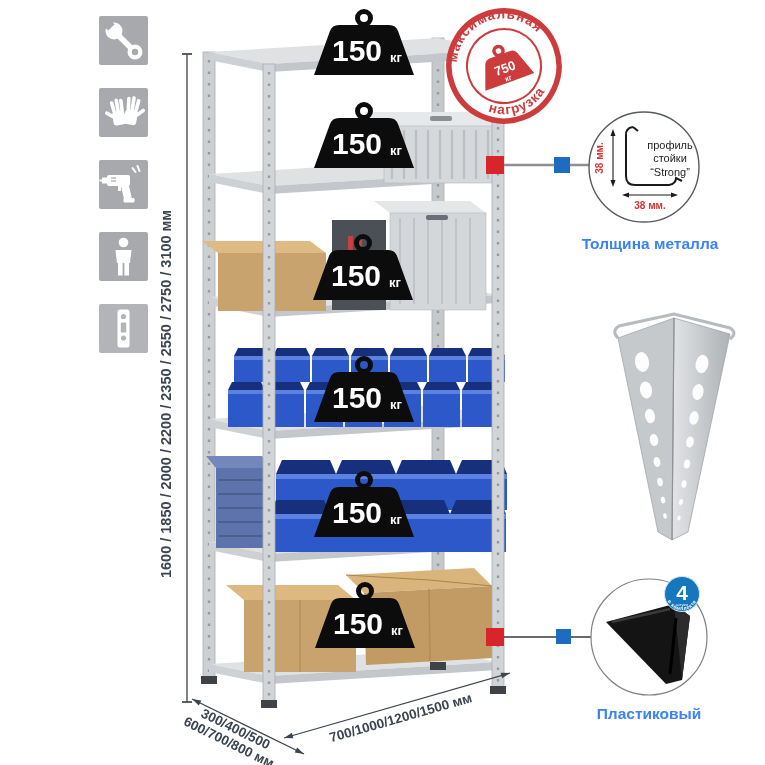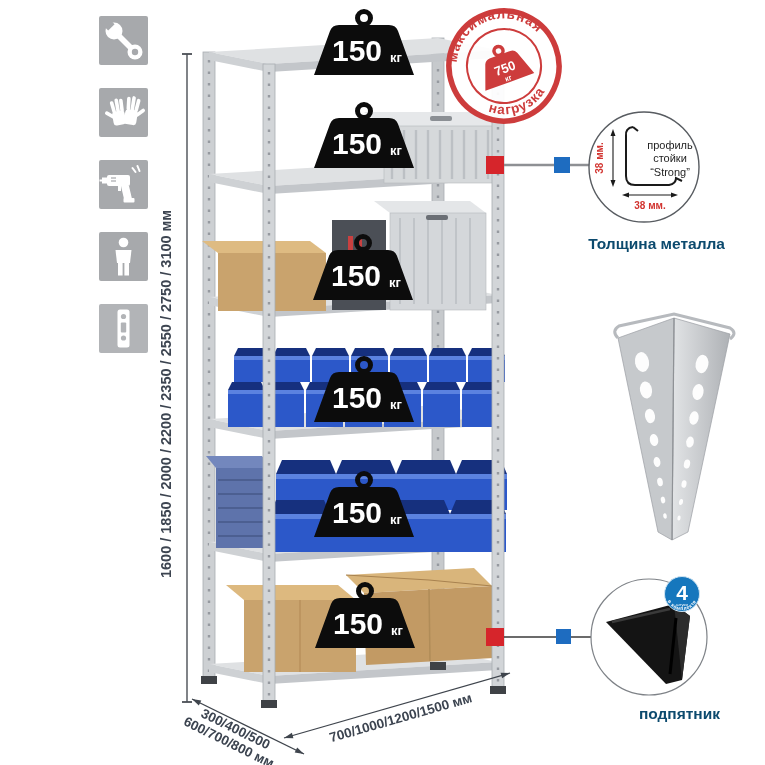--- a/index.html
+++ b/index.html
@@ -2,21 +2,21 @@
 <html><head>
 <meta charset="utf-8">
 <style>
   html,body{margin:0;padding:0;background:#fff;}
   body{width:765px;height:765px;position:relative;overflow:hidden;
        font-family:"Liberation Sans","DejaVu Sans",sans-serif;}
   .abs{position:absolute;}
   .icon-col{left:99px;top:16px;width:49px;display:flex;flex-direction:column;gap:23px;}
   .icon-sq{width:49px;height:49px;background:#a7a9ac;border-radius:2px;}
   .icon-sq.light{background:#b2b4b7;}
-  .caption{color:#0c4a6e;font-size:15.5px;font-weight:600;text-align:right;line-height:1.3;}
+  .caption{color:#3b82f6;font-size:15.5px;font-weight:600;text-align:center;line-height:1.3;}
   .caption span{display:block;}
   svg text{font-family:"Liberation Sans","DejaVu Sans",sans-serif;}
 </style>
 </head>
 <body>
 
 <div class="abs icon-col">
   <div class="icon-sq">
     <svg width="49" height="49" viewBox="0 0 49 49">
       <g fill="#fff">
@@ -424,21 +424,21 @@
       </defs>
     <text x="96" y="24" text-anchor="middle" font-size="21" font-weight="bold" fill="#fff">4</text>
     <text x="96" y="29.5" text-anchor="middle" font-size="4.2" fill="#fff">штуки</text>
     <text font-size="5" font-weight="bold" fill="#fff" letter-spacing="0.5">
       <textPath href="#arcKit" startOffset="50%" text-anchor="middle">в комплекте</textPath>
     </text>
   </g>
 </svg>
 
 <div class="abs caption" style="left:578px;top:704px;width:142px;">
-  <span>подпятник</span>
+  <span>Пластиковый</span>
 </div>
 
 <svg class="abs" style="left:182px;top:692px;" width="145" height="73" viewBox="0 0 145 73">
   <line x1="10" y1="7" x2="122" y2="62" stroke="#3f454d" stroke-width="1.3"></line>
   <g transform="translate(10,7) rotate(26.2)">
       <path d="M0,0 L9,-2.8 L9,2.8 Z" fill="#3f454d"></path>
     </g>
   <g transform="translate(122,62) rotate(206.2)">
       <path d="M0,0 L9,-2.8 L9,2.8 Z" fill="#3f454d"></path>
     </g>

